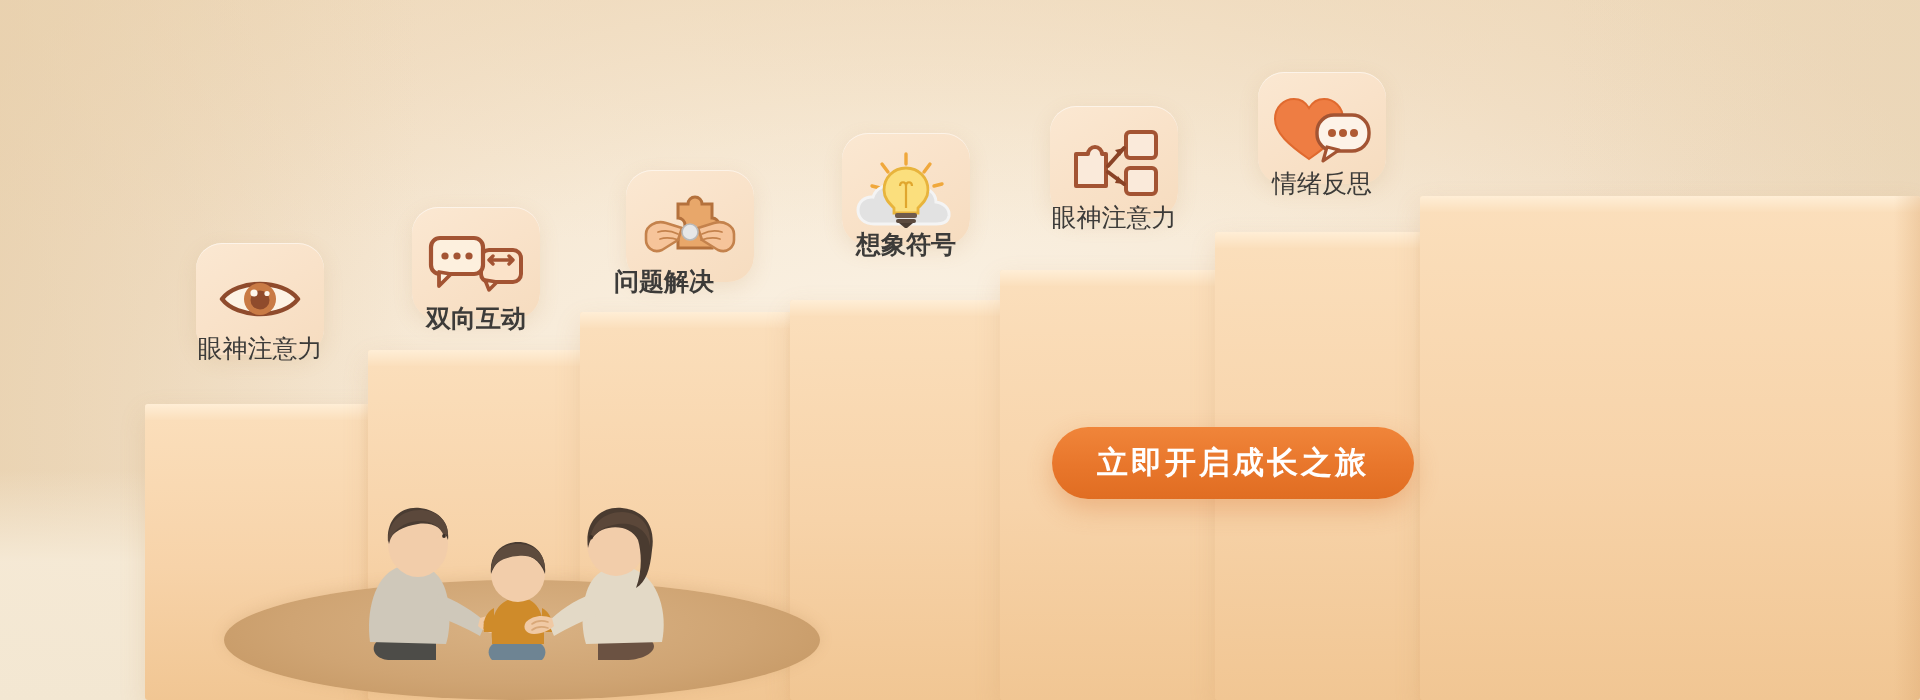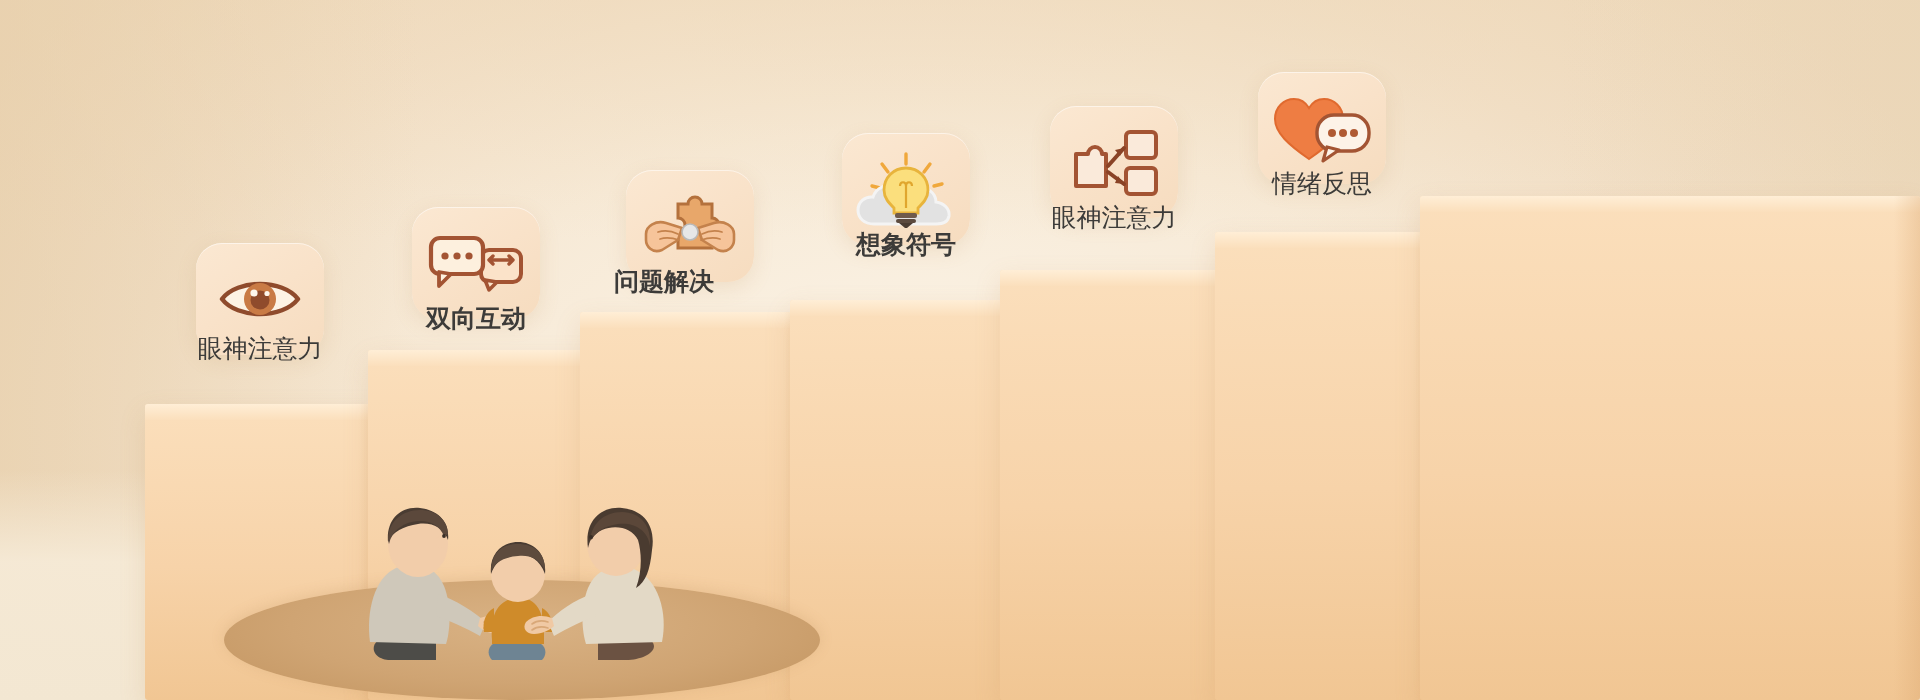--- a/index.html
+++ b/index.html
@@ -258,14 +258,17 @@
         <path d="M208 140 C202 138, 196 139, 192 142 M208 146 C202 144, 196 145, 192 148" fill="none" stroke="#d9a878" stroke-width="1.6" stroke-linecap="round"></path>
         <ellipse cx="276" cy="62" rx="29" ry="32" fill="#f2cdaa"></ellipse>
         <path d="M248 66 C244 38, 262 24, 282 26 C304 28, 316 44, 312 68 C310 88, 306 100, 296 106 C302 90, 302 72, 298 58 C292 46, 276 42, 262 48 C254 52, 250 58, 248 66 Z" fill="#4a3b30"></path>
         <path d="M250 62 C250 42, 264 30, 282 30 C300 30, 312 44, 310 64 C308 48, 294 40, 278 42 C264 44, 254 50, 250 62 Z" fill="#5b4739"></path>
         <ellipse cx="254" cy="62" rx="4.5" ry="5.5" fill="#f2cdaa"></ellipse>
         <circle cx="251" cy="55" r="1.9" fill="#3a2f27"></circle>
       </g>
     </svg>
   </div>
 
+  <button class="cta">
+    <span class="cta-label">立即开启成长之旅</span>
+  </button>
 
 </div>
 
 </body></html>

